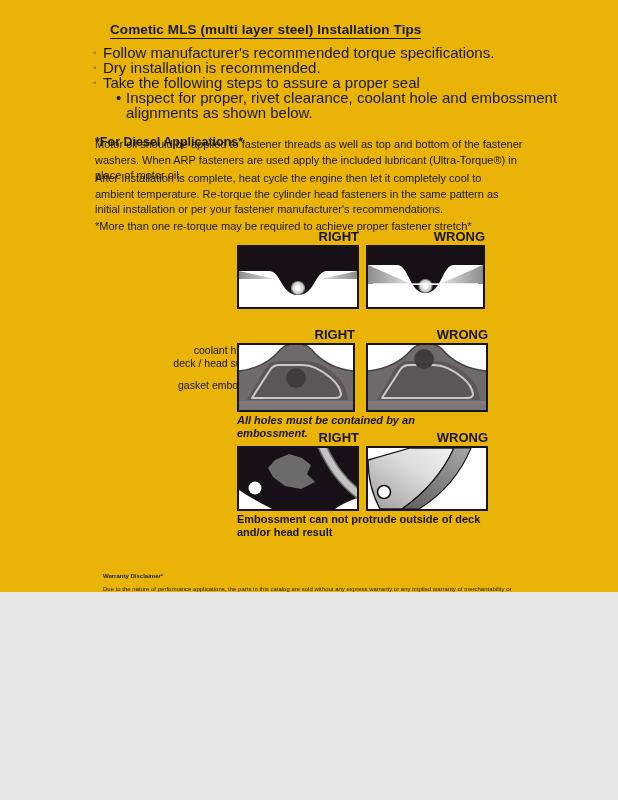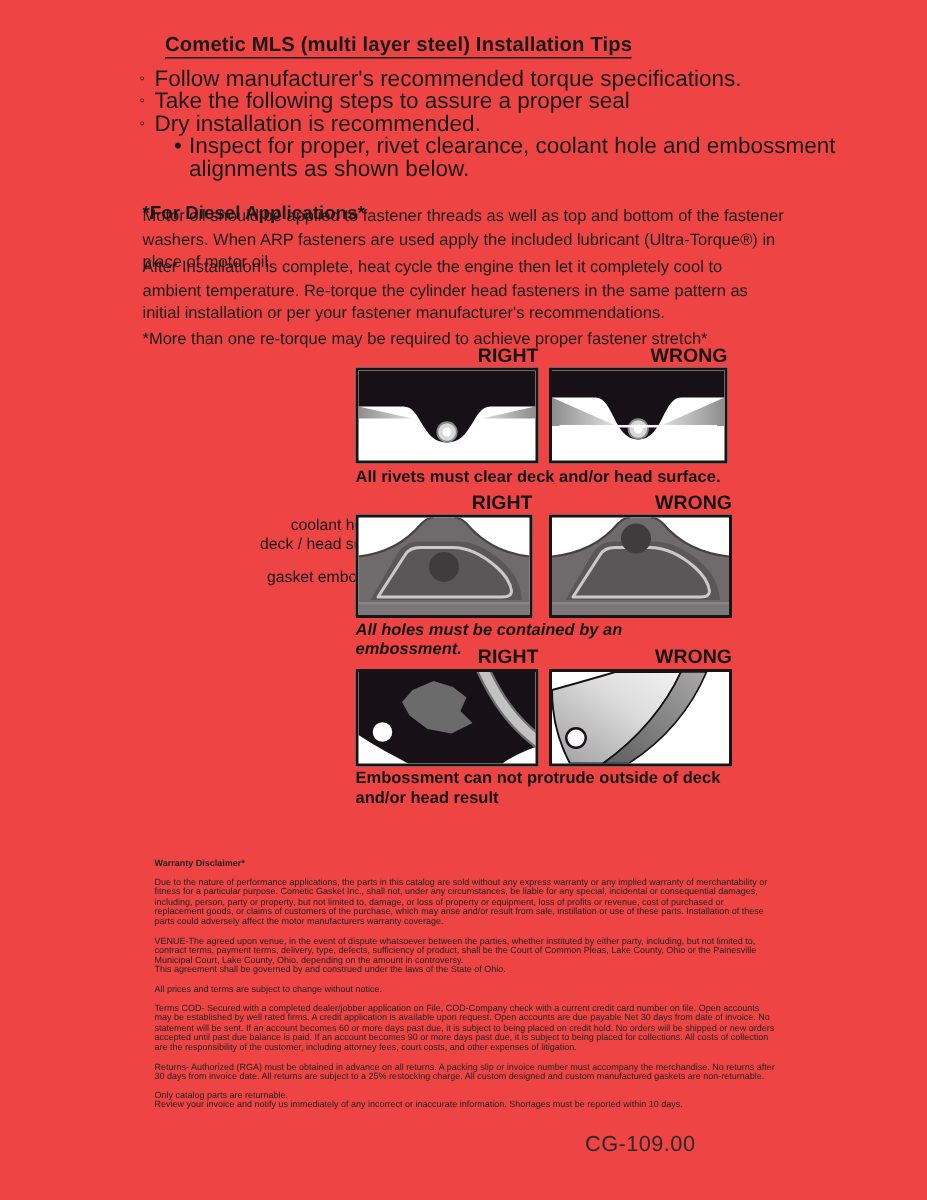--- a/index.html
+++ b/index.html
@@ -1,17 +1,17 @@
 <!DOCTYPE html>
 <html><head>
 <meta charset="utf-8">
 <style>
   html,body{margin:0;padding:0;background:#e8e8e8;}
   #page{
-    position:relative;width:618px;height:800px;background:#ef4444;
+    position:relative;width:618px;height:592px;background:#eab308;
     font-family:"Liberation Sans", sans-serif;color:#1a1a1a;
     overflow:hidden;margin:0 auto;
   }
   .abs{position:absolute;}
   
   #title{
     left:110px;top:22px;font-size:13.5px;font-weight:bold;
     border-bottom:1.6px solid #111;padding-bottom:1px;letter-spacing:.1px;
   }
   .tiplist{left:93px;top:45px;font-size:15px;line-height:15px;}
@@ -35,22 +35,22 @@
 </style>
 </head>
 <body>
 
 <div id="page">
 
   <div id="title" class="abs">Cometic MLS (multi layer steel) Installation Tips</div>
 
   <div class="abs tiplist">
     <div class="b1">Follow manufacturer's recommended torque specifications.</div>
+    <div class="b1">Dry installation is recommended.</div>
     <div class="b1">Take the following steps to assure a proper seal</div>
-    <div class="b1">Dry installation is recommended.</div>
     <div class="b2">Inspect for proper, rivet clearance, coolant hole and embossment alignments as shown below.</div>
   </div>
 
   <div class="abs h2">*For Diesel Applications*</div>
   <div class="abs para" style="top:137px;">Motor oil should be applied to fastener threads as well as top and bottom of the fastener washers. When ARP fasteners are used apply the included lubricant (Ultra-Torque®) in place of motor oil.</div>
   <div class="abs para" style="top:171px;">After Installation is complete, heat cycle the engine then let it completely cool to ambient temperature. Re-torque the cylinder head fasteners in the same pattern as initial installation or per your fastener manufacturer's recommendations.</div>
   <div class="abs para" style="top:219px;">*More than one re-torque may be required to achieve proper fastener stretch*</div>
 
   <div class="abs dlabel" style="left:237px;top:229px;width:122px;">RIGHT</div>
   <div class="abs dlabel" style="left:366px;top:229px;width:119px;">WRONG</div>
@@ -89,21 +89,20 @@
       </defs>
       <polygon points="0,18 43,37 0,37" fill="url(#wedgeL2)"></polygon>
       <polygon points="115,18 72,37 115,37" fill="url(#wedgeR2)"></polygon>
       <path d="M0,0 H115 V18 H86 C74,18 74,46 57.5,46 C41,46 41,18 29,18 H0 Z" fill="#171017"></path>
       <circle cx="57.5" cy="39" r="6.5" fill="#d8d8d8" stroke="#858585" stroke-width="1.2"></circle>
       <circle cx="57.5" cy="39" r="3" fill="#ffffff"></circle>
       <rect x="5" y="36.3" width="105" height="1.7" fill="#ffffff"></rect>
     </svg>
   </div>
 
-  <div class="abs caption" style="left:237px;top:312px;">All rivets must clear deck and/or head surface.</div>
 
   <div class="abs dlabel" style="left:237px;top:327px;width:118px;">RIGHT</div>
   <div class="abs dlabel" style="left:366px;top:327px;width:122px;">WRONG</div>
 
   <div class="abs callout" style="left:130px;top:344px;width:135px;">coolant hole on
 deck / head surface</div>
   <div class="abs callout" style="left:120px;top:379px;width:152px;">gasket embossment</div>
 
   <svg class="abs" style="left:180px;top:342px;" width="170" height="60" viewBox="0 0 170 60">
     <line x1="87" y1="16" x2="116" y2="35" stroke="#151515" stroke-width="1.2"></line>

